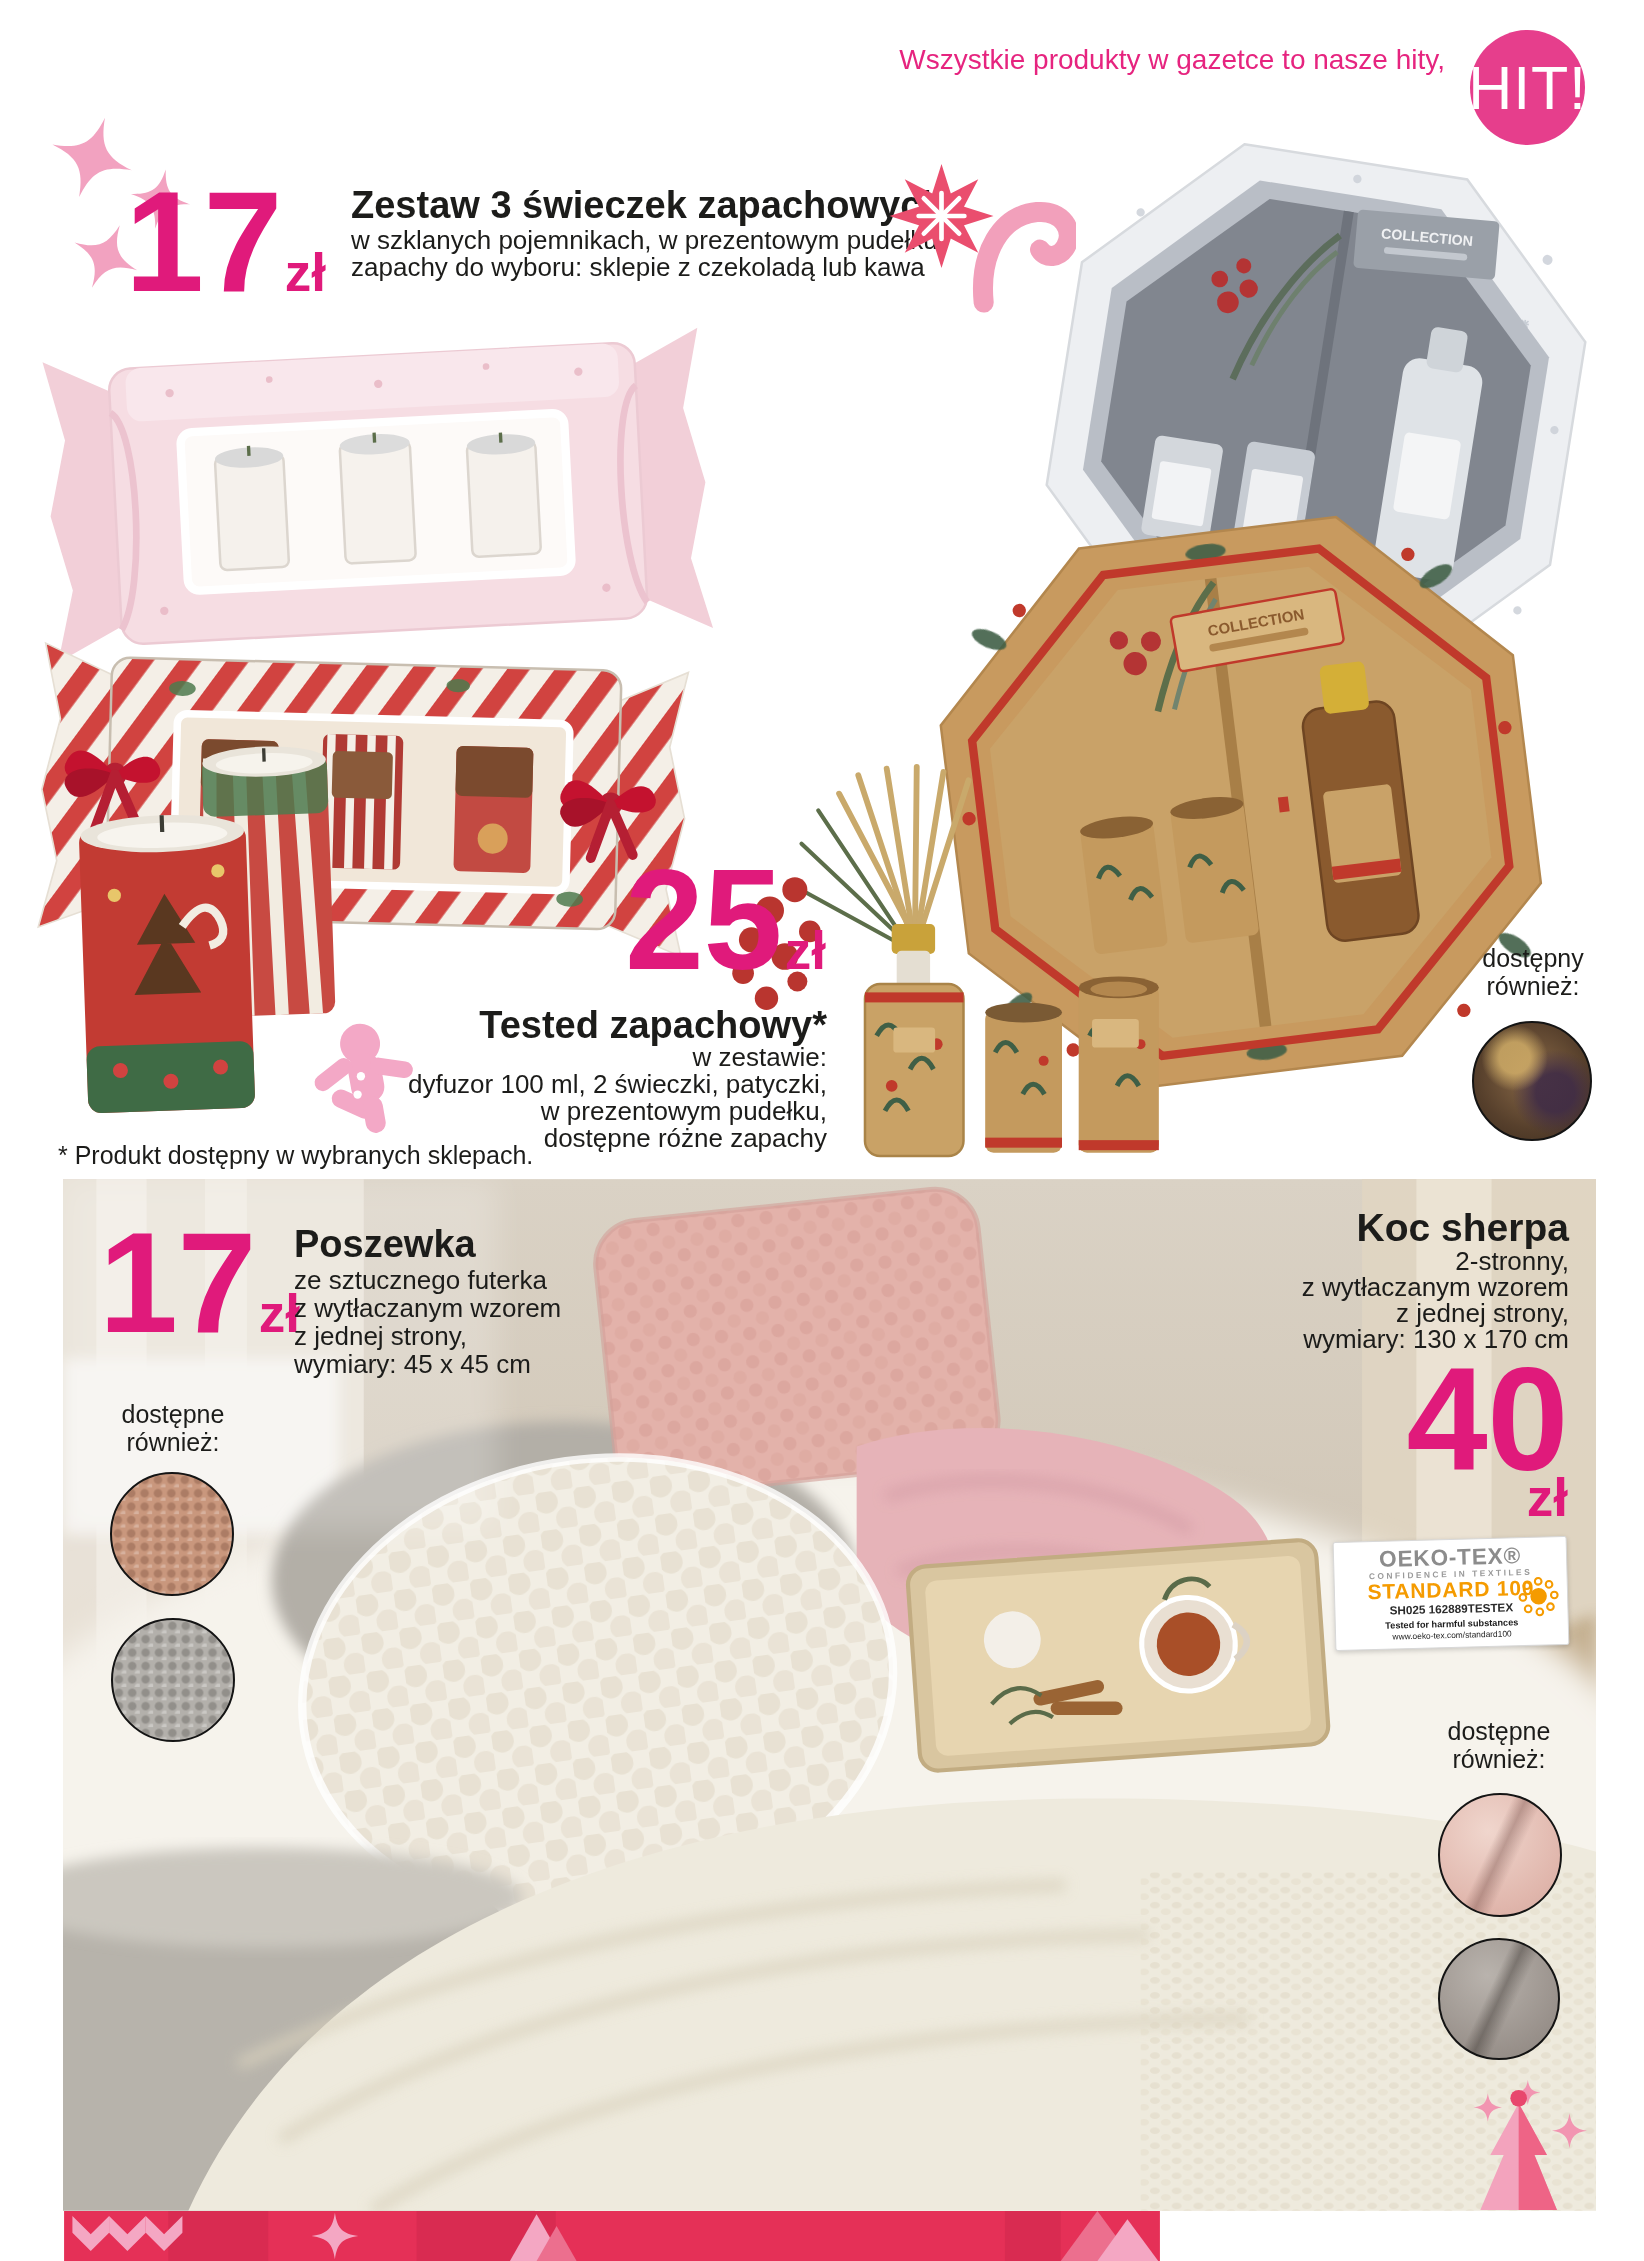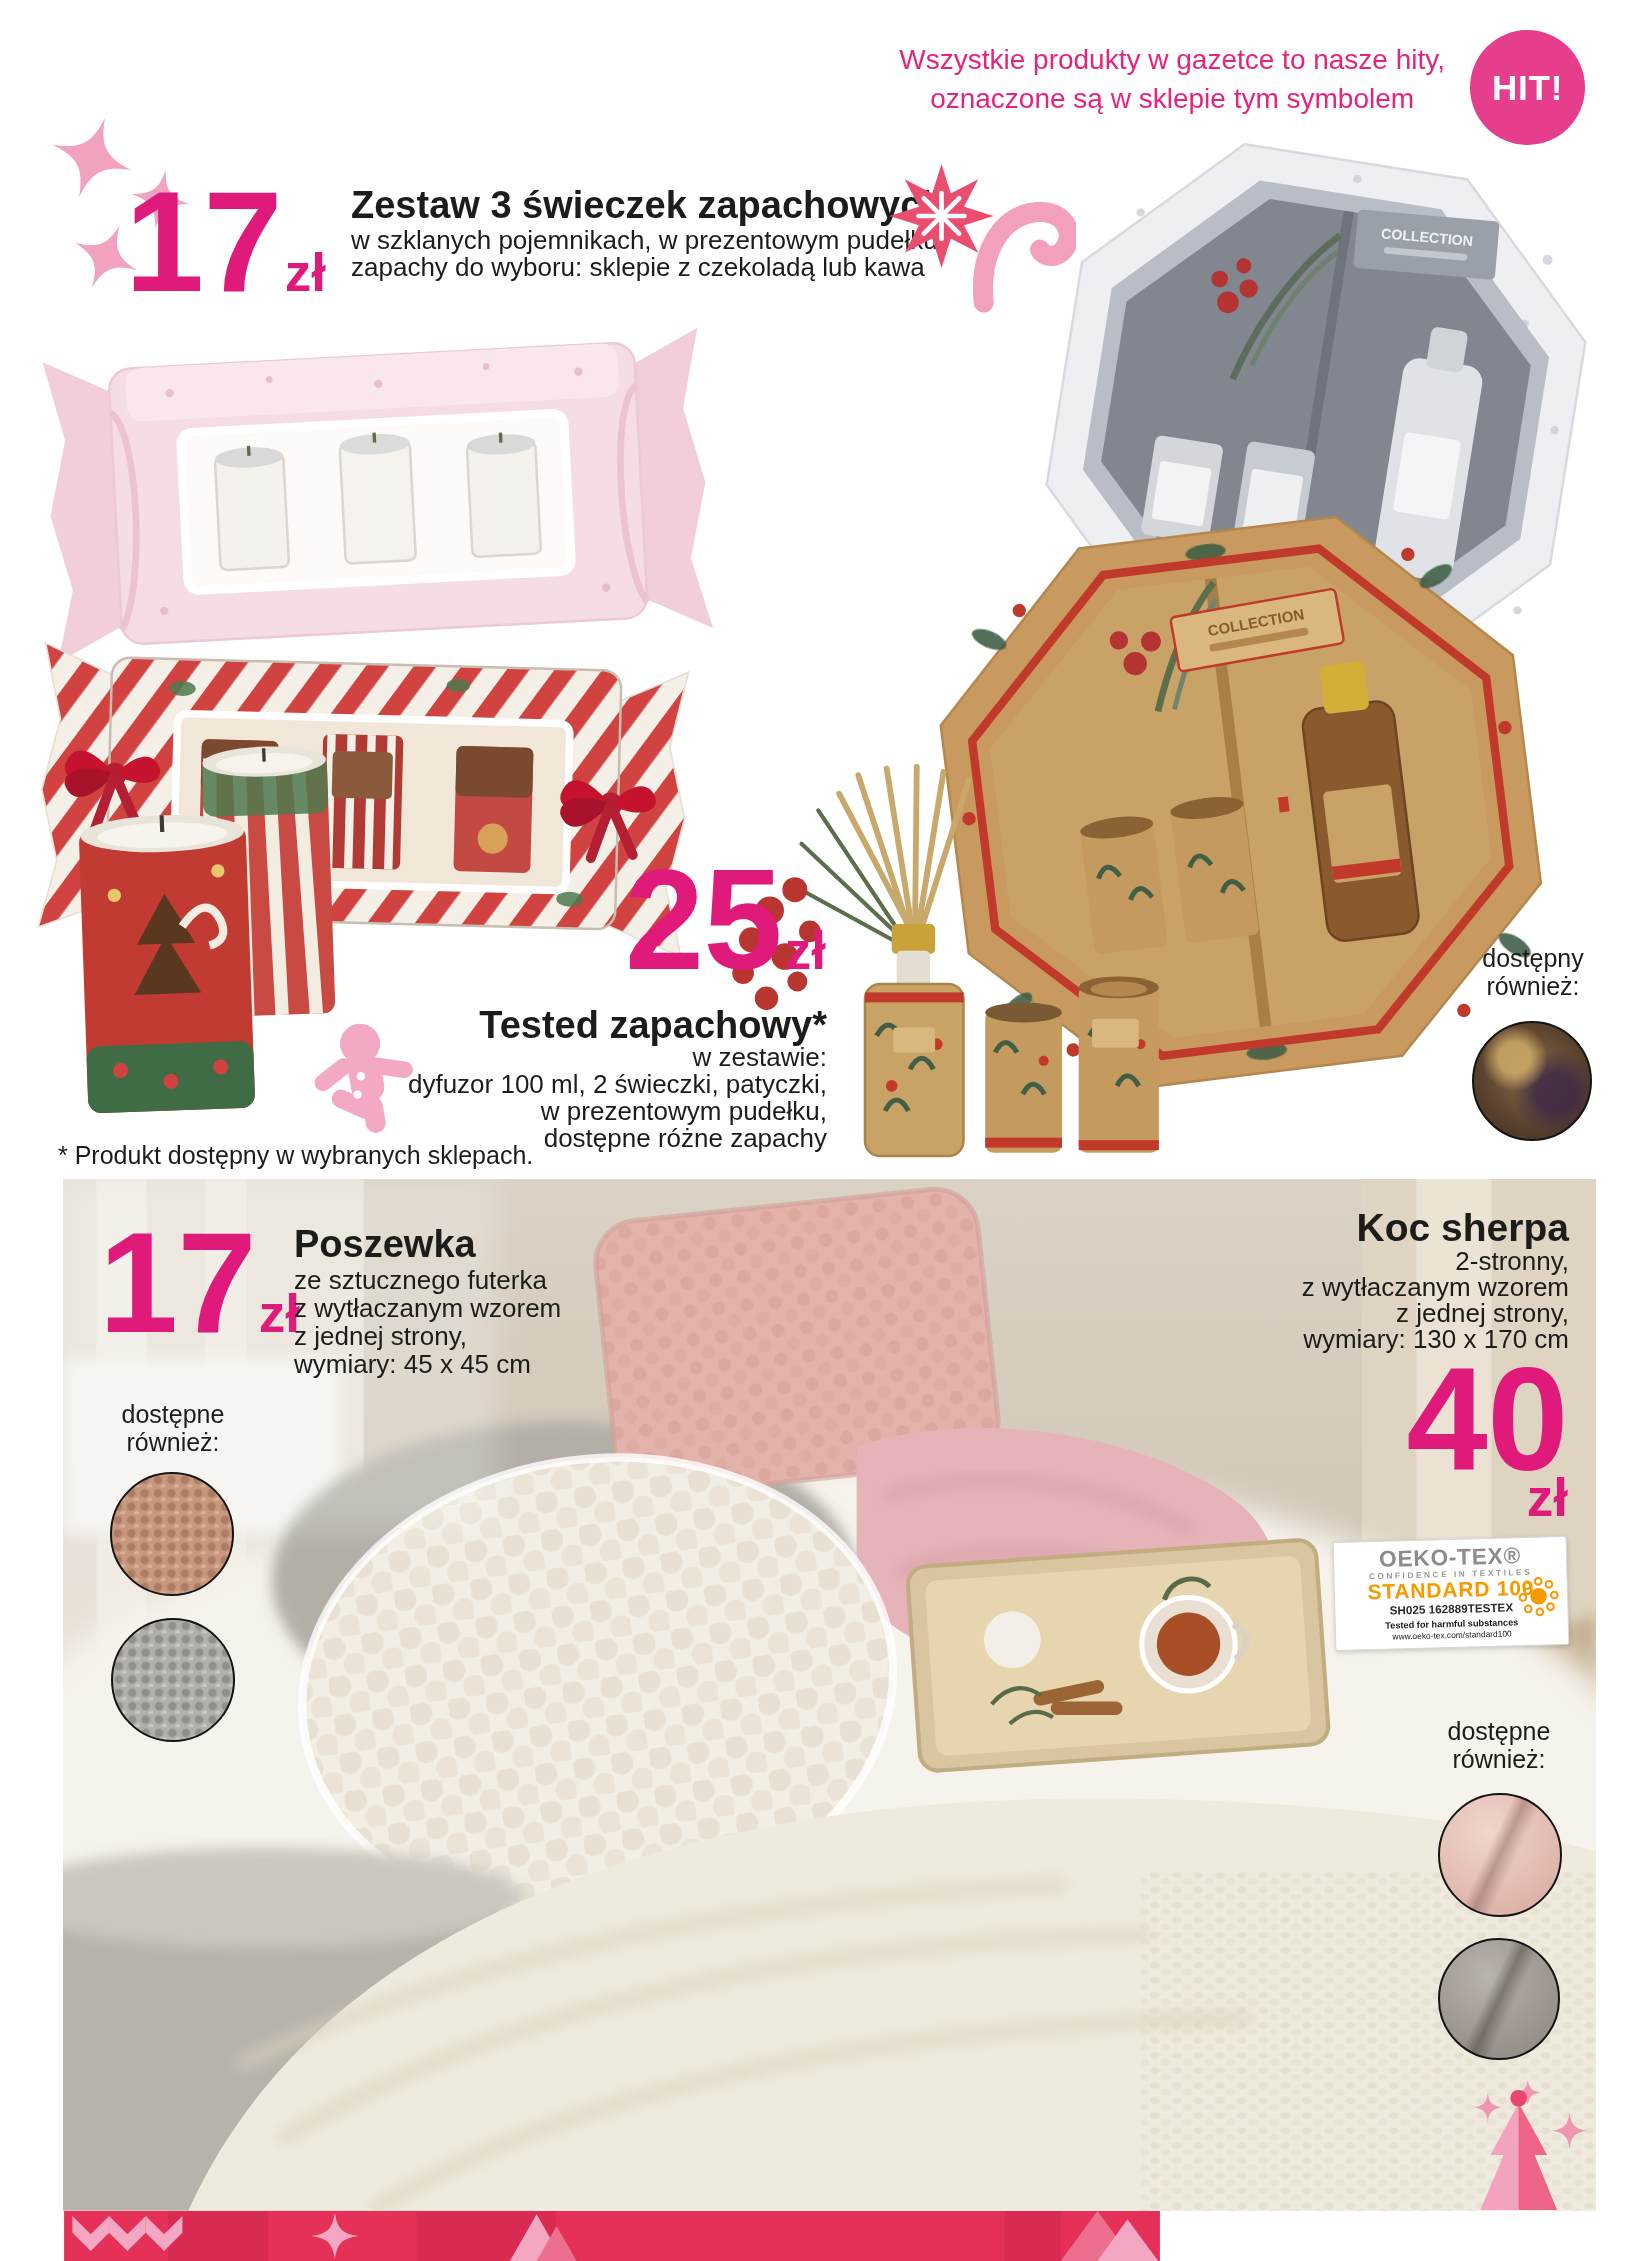--- a/index.html
+++ b/index.html
@@ -11,21 +11,21 @@
   .abs{position:absolute;}
   
   .header-text{
     top:40px; right:200px; text-align:center;
     color:#e6247f; font-weight:400; font-size:28px; line-height:39px;
   }
   .hit-badge{
     left:1470px; top:30px; width:115px; height:115px; border-radius:50%;
     background:#e63e8c; display:flex; align-items:center; justify-content:center;
   }
-  .hit-badge span{color:#fff; font-weight:700; font-size:35px; letter-spacing:0.8px;}
+  .hit-badge span{color:#fff; font-weight:400; font-size:61px; letter-spacing:0.8px;}
   
   .price{display:flex; align-items:flex-end; color:#e01a7b; font-weight:700; line-height:0.78; letter-spacing:-0.03em;}
   .price .num{font-size:142px;}
   .price .cur{font-size:53px; padding-bottom:4.2px; margin-left:2.5px; letter-spacing:0;}
   .price.big .num{font-size:146px;}
   
   .ptitle{font-size:38px; font-weight:700; color:#1c1c1a; white-space:nowrap;}
   .pdesc{font-size:26px; line-height:27px; color:#1c1c1a; white-space:nowrap;}
   .pdesc.rt{text-align:right;}
   .also{font-size:25px; line-height:28px; text-align:center; color:#1c1c1a;}
@@ -72,21 +72,20 @@
   <svg class="abs" style="left:40px;top:109px;" width="226" height="192" viewBox="0 0 270 230">
     <g fill="#f2a2c0">
       <path transform="translate(12,8) rotate(18 50 50)" d="M50,0 C55,34 66,45 100,50 C66,55 55,66 50,100 C45,66 34,55 0,50 C34,45 45,34 50,0 Z"></path>
       <path transform="translate(108,72) rotate(10 36 36) scale(0.72)" d="M50,0 C55,34 66,45 100,50 C66,55 55,66 50,100 C45,66 34,55 0,50 C34,45 45,34 50,0 Z"></path>
       <path transform="translate(40,134) rotate(24 36 36) scale(0.82)" d="M50,0 C55,34 66,45 100,50 C66,55 55,66 50,100 C45,66 34,55 0,50 C34,45 45,34 50,0 Z"></path>
     </g>
   </svg>
 
   <div class="abs header-text">
     <div>Wszystkie produkty w gazetce to nasze hity,</div>
-    <div>oznaczone są w sklepie tym symbolem</div>
   </div>
   <div class="abs hit-badge">
     <span>HIT!</span>
   </div>
 
   <div class="abs price" style="left:125px;top:187px;">
     <span class="num">17</span>
     <span class="cur">zł</span>
   </div>
   <div class="abs ptitle" style="left:351px;top:184px;">Zestaw 3 świeczek zapachowych</div>

